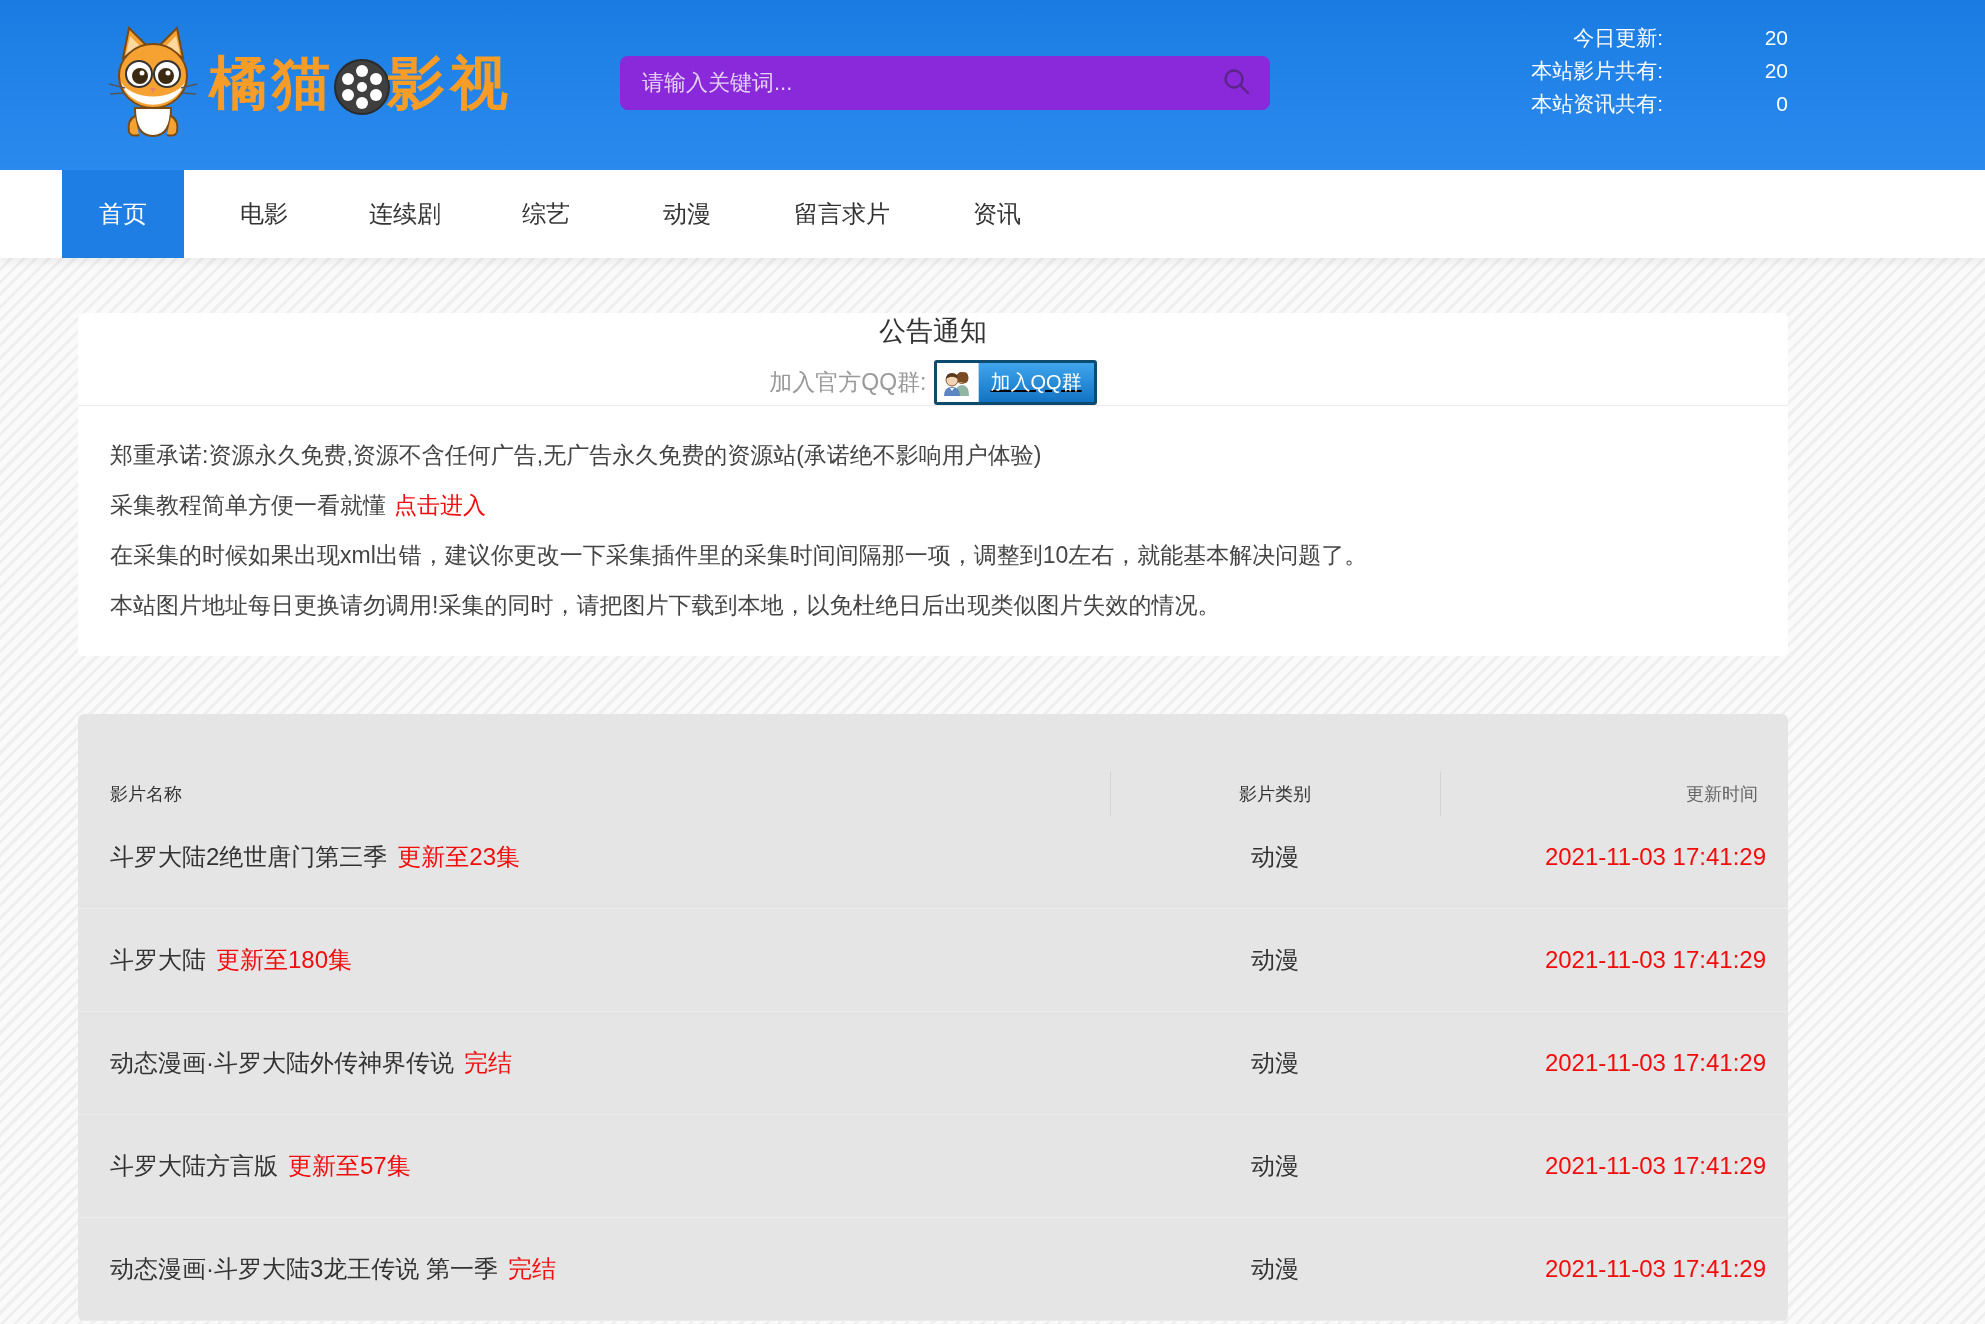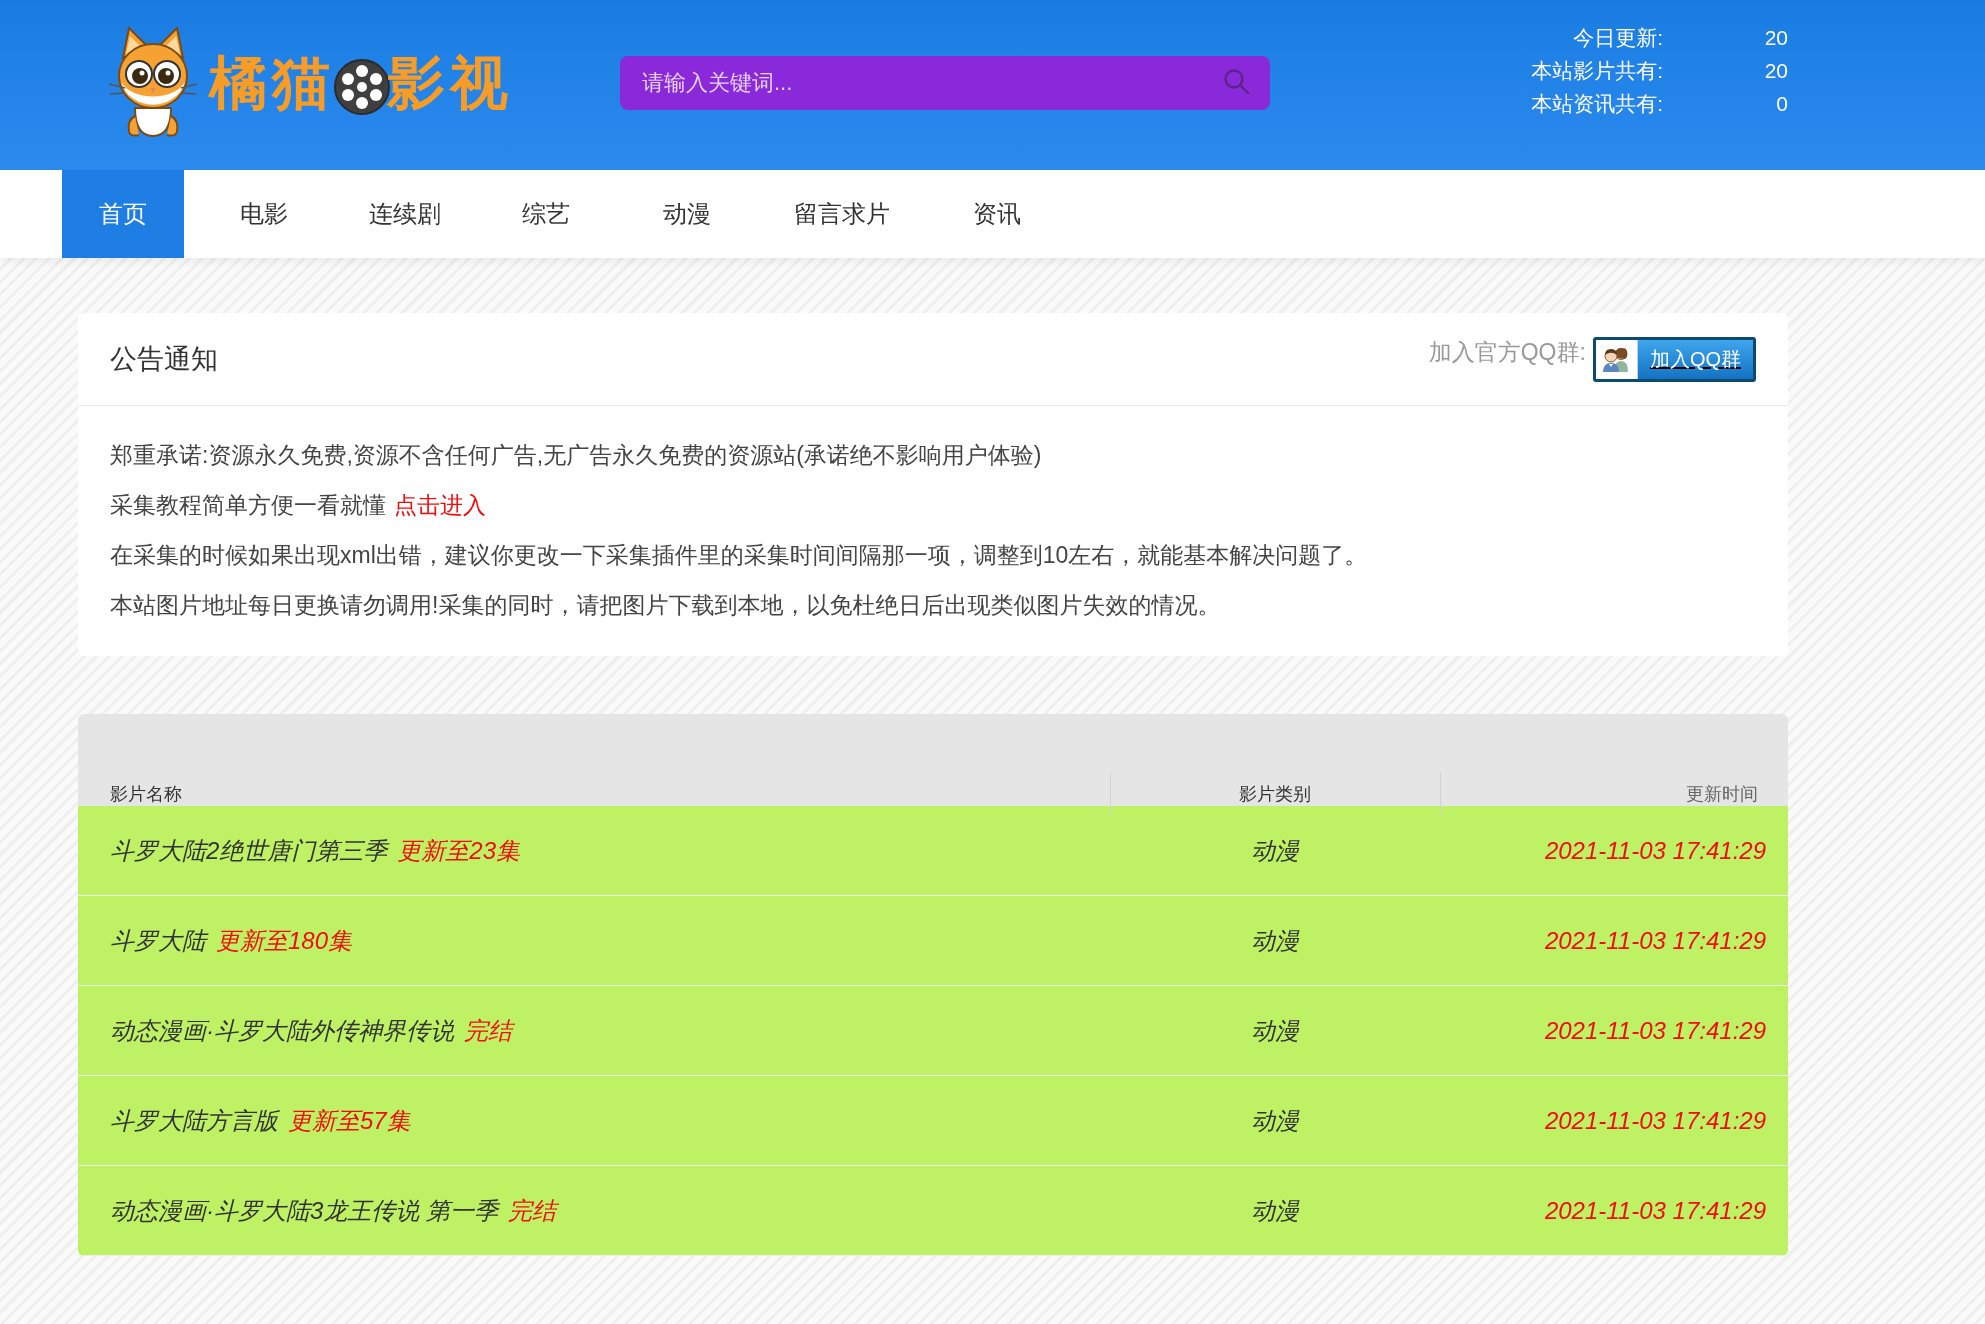--- a/index.html
+++ b/index.html
@@ -41,24 +41,24 @@
     width:122px; margin-right:19px; height:88px; line-height:88px; text-align:center;
     font-size:24px; color:#333; cursor:pointer;
   }
   .nav-item.active{ background:#1e7ee4; color:#fff; }
   .nav-item.wide{ width:150px; }
   
   .card{ background:#fff; border-radius:6px; }
   .ann-card{ margin-top:55px; }
   .ann-header{
     height:93px; display:flex; justify-content:space-between; align-items:center;
-    padding:0 32px; border-bottom:1px solid #ececec;
+    padding:0 32px; border-bottom:1px solid #ececec;flex-direction:column;
   }
   .ann-title{ font-size:27px; color:#333; }
-  .qq-area{ display:flex; align-items:flex-start; }
+  .qq-area{ display:flex; align-items:center; }
   .qq-label{ color:#999; font-size:23px; }
   .qq-btn{
     display:inline-flex; align-items:stretch; margin-left:7px; cursor:pointer;
     border:3px solid #0c4a6e; border-radius:3px; overflow:hidden;text-decoration:underline;
   }
   .qq-icon-box{ width:42px; background:#fff; display:flex; align-items:center; justify-content:center; border-right:1px solid #bcd6ec; }
   .qq-btn-text{ background:linear-gradient(180deg,#3fa5ec,#1273c4); color:#fff; font-size:20px; padding:6px 12px; display:flex; align-items:center; }
   .ann-body{ padding:24px 32px 26px; }
   .ann-line{ font-size:23px; color:#444; line-height:50px; }
   .red{ color:#f20c0c; }
@@ -66,21 +66,21 @@
   .ann-platforms{
     height:84px; border-top:1px solid #ececec; display:flex; align-items:center; padding:0 32px;
     font-size:23px; color:#333;
   }
   .plat-label{ margin-right:16px; }
   .plat-item{ padding:0 24px; cursor:pointer; }
   .plat-sep{ width:1px; height:26px; background:#ddd; }
   
   .table-card{ margin-top:58px; overflow:hidden; }
   .thead{ height:92px; background:#e5e5e5; display:flex; align-items:flex-end; color:#666; font-size:18px; }
-  .trow{ height:90px; display:flex; align-items:center; border-bottom:1px solid #ececec; background:#bef264; font-size:24px;font-style:italic; }
+  .trow{ height:103px; display:flex; align-items:center; border-bottom:1px solid #ececec; background:#e5e5e5; font-size:24px; }
   .col-name{ flex:1; padding-left:32px; color:#333; }
   .col-name .red{ margin-left:10px; }
   .col-cat{ width:330px; text-align:center; color:#333; position:relative; }
   .col-time{ width:348px; text-align:right; padding-right:22px; }
   .thead .col-time{ padding-right:30px; color:#666; }
   .thead .col-cat::before, .thead .col-time::before{
     content:""; position:absolute; left:0; top:50%; transform:translateY(-50%);
     width:1px; height:44px; background:#d2d2d2;
   }
   .thead .col-cat, .thead .col-time{ position:relative; }

